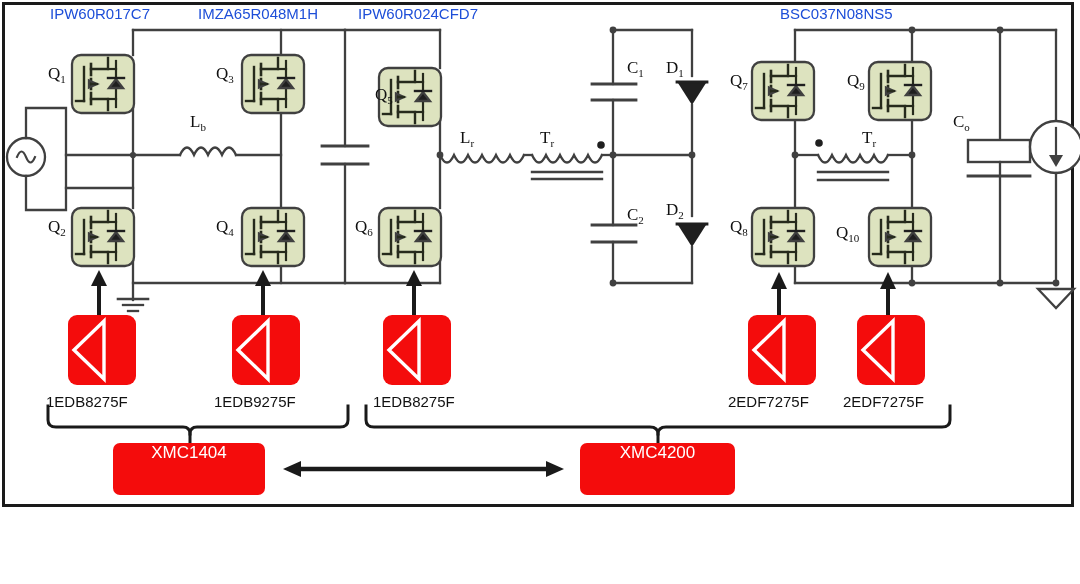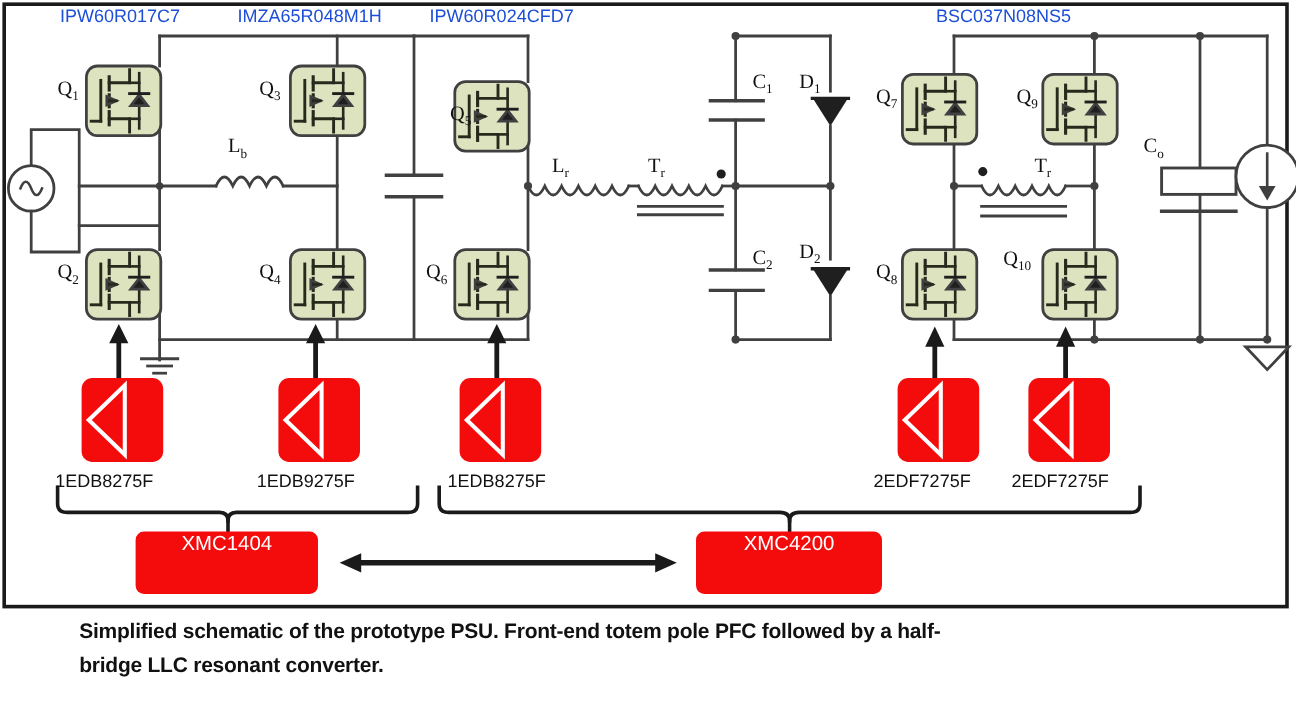--- a/index.html
+++ b/index.html
@@ -327,21 +327,21 @@
   </div>
   <div class="qname" style="left:730px;top:71px;">
     <span>Q</span><sub>7</sub>
   </div>
   <div class="qname" style="left:730px;top:217px;">
     <span>Q</span><sub>8</sub>
   </div>
   <div class="qname" style="left:847px;top:71px;">
     <span>Q</span><sub>9</sub>
   </div>
-  <div class="qname" style="left:836px;top:206px;">
+  <div class="qname" style="left:836px;top:223px;">
     <span>Q</span><sub>10</sub>
   </div>
 
   <div class="compname" style="left:190px;top:112px;">
     <span>L</span><sub>b</sub>
   </div>
   <div class="compname" style="left:460px;top:128px;">
     <span>L</span><sub>r</sub>
   </div>
   <div class="compname" style="left:540px;top:128px;">
@@ -365,18 +365,14 @@
   <div class="compname" style="left:953px;top:112px;">
     <span>C</span><sub>o</sub>
   </div>
 
   <div class="drvlabel" style="left:46px;top:393px;">1EDB8275F</div>
   <div class="drvlabel" style="left:214px;top:393px;">1EDB9275F</div>
   <div class="drvlabel" style="left:373px;top:393px;">1EDB8275F</div>
   <div class="drvlabel" style="left:728px;top:393px;">2EDF7275F</div>
   <div class="drvlabel" style="left:843px;top:393px;">2EDF7275F</div>
 
-  <div id="caption">
-    <div class="cap-line">Simplified schematic of the prototype PSU. Front-end totem pole PFC followed by a half-</div>
-    <div class="cap-line">bridge LLC resonant converter.</div>
-  </div>
 
 </div>
 
 </body></html>

